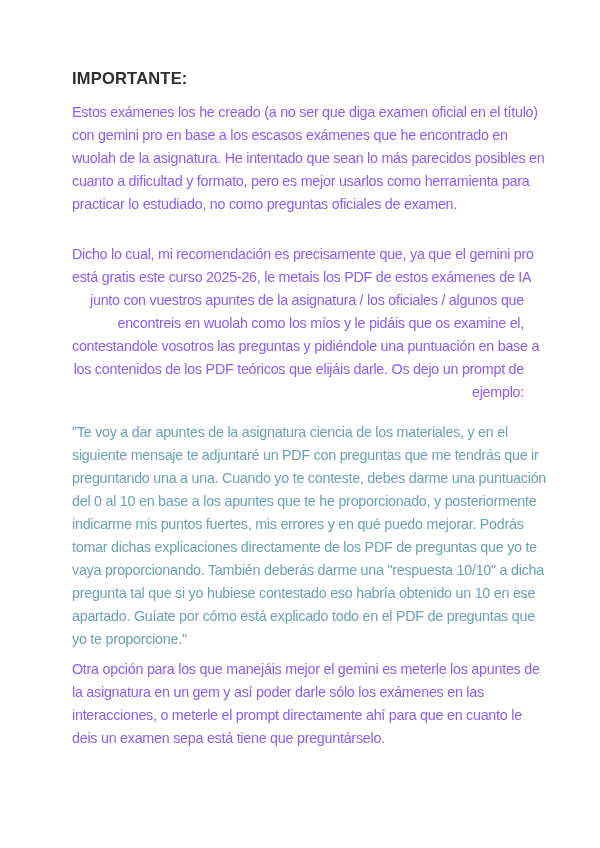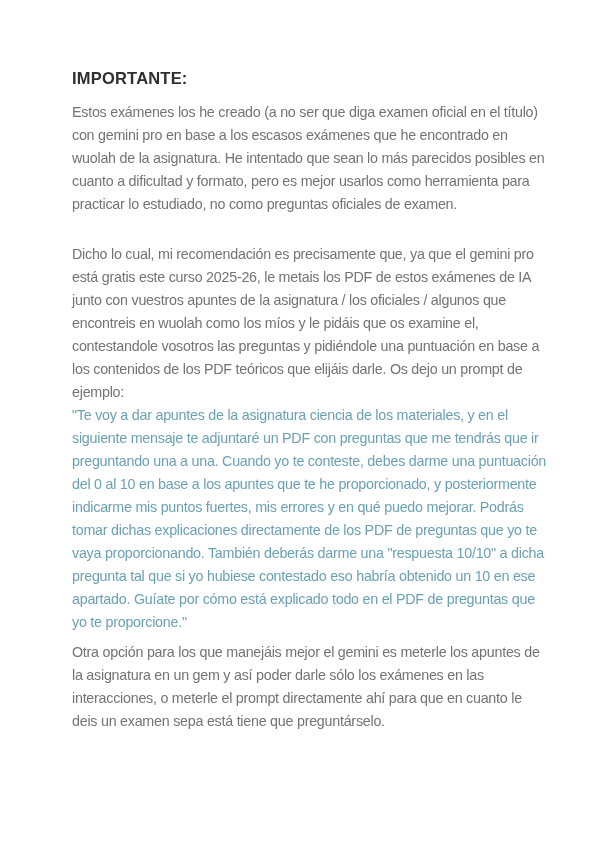--- a/index.html
+++ b/index.html
@@ -21,30 +21,30 @@
     line-height: 23px;
     font-weight: bold;
     color: #2f2f2f;
     letter-spacing: 0.2px;
     margin: 0 0 11px 0;
     white-space: pre;
   }
   .para {
     font-size: 14.3px;
     line-height: 23px;
-    color: #737373;
+    color: #8b5cf6;
     letter-spacing: -0.25px;
     margin: 0;
     white-space: pre;
   }
   .para.quote {
     color: #6ba1b3;
   }
   .mb-lg { margin-bottom: 27px; }
-  .mb-none { margin-bottom: 0; }
+  .mb-none { margin-bottom: 17px; text-align: right; }
   .mb-sm { margin-bottom: 7px; }
 </style>
 </head>
 <body>
 
 <div class="page">
   <h1 class="doc-title">IMPORTANTE:</h1>
 
   <p class="para mb-lg">Estos exámenes los he creado (a no ser que diga examen oficial en el título)
 con gemini pro en base a los escasos exámenes que he encontrado en

